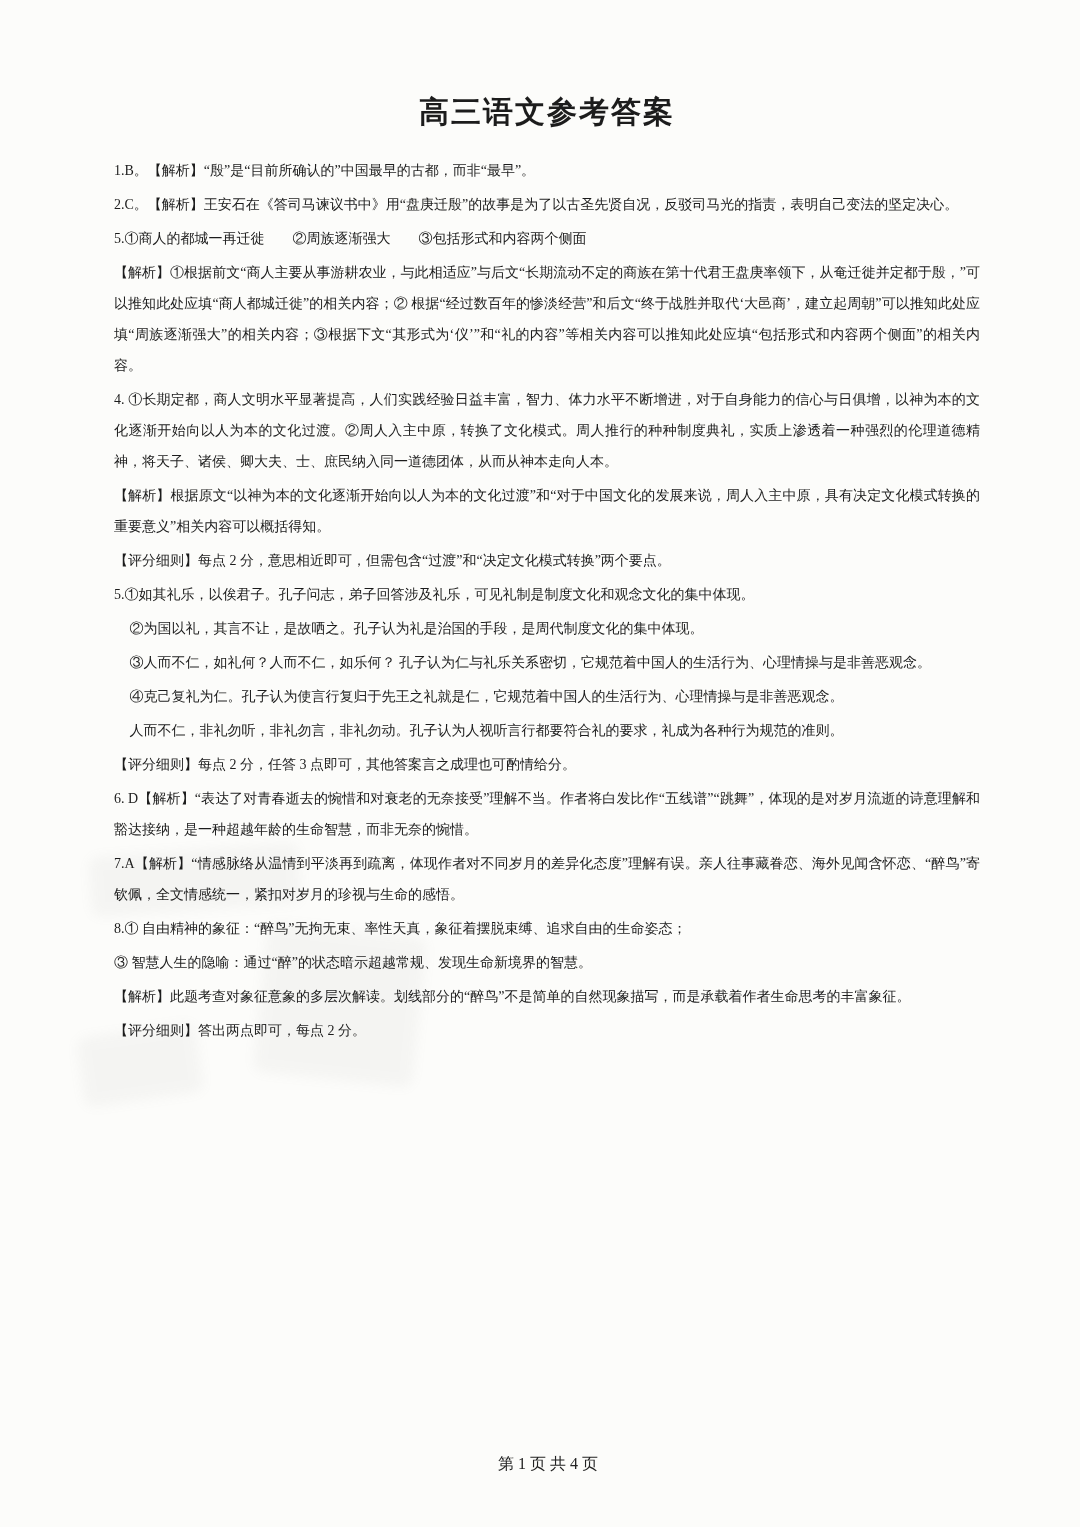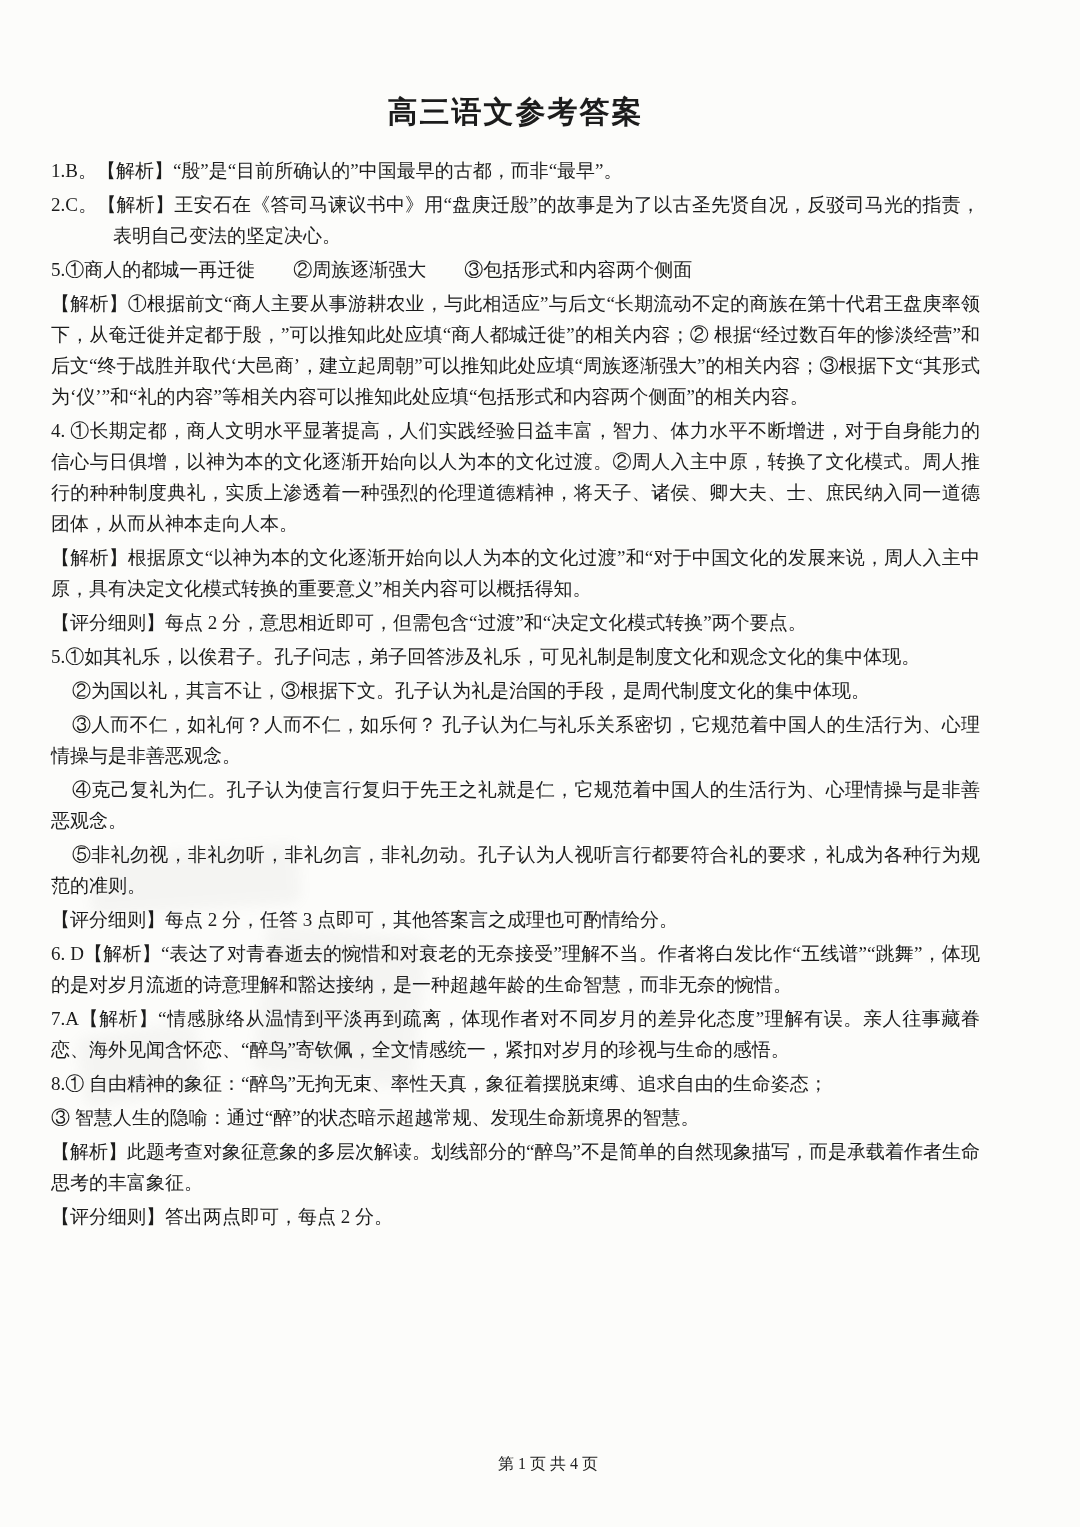--- a/index.html
+++ b/index.html
@@ -7,36 +7,36 @@
     padding: 0;
     background: #e9e9e7;
   }
   .page {
     position: relative;
     width: 1080px;
     height: 1527px;
     margin: 0 auto;
     background: #fcfcfa;
     box-sizing: border-box;
-    padding: 92px 100px 0 51px;
+    padding: 92px 100px 0 114px;
     font-family: "Liberation Serif", "DejaVu Serif", serif;
     color: #1c1c1c;
     overflow: hidden;
   }
   .title {
     margin: 0 0 22px 0;
     text-align: center;
     font-size: 30px;
     font-weight: bold;
     letter-spacing: 2px;
   }
   .body-text { position: relative; z-index: 2; }
   .para {
     margin: 0 0 3px 0;
-    font-size: 19px;
+    font-size: 14px;
     line-height: 31px;
     text-align: justify;
     word-break: break-all;
   }
   .para.hang {
     padding-left: 62px;
     text-indent: -62px;
   }
   .para.indent1 {
     text-indent: 1.1em;
@@ -76,24 +76,24 @@
 
   <div class="body-text">
       <p class="para plain">1.B。【解析】“殷”是“目前所确认的”中国最早的古都，而非“最早”。</p>
       <p class="para hang">2.C。【解析】王安石在《答司马谏议书中》用“盘庚迁殷”的故事是为了以古圣先贤自况，反驳司马光的指责，表明自己变法的坚定决心。</p>
       <p class="para plain">5.①商人的都城一再迁徙　　②周族逐渐强大　　③包括形式和内容两个侧面</p>
       <p class="para plain">【解析】①根据前文“商人主要从事游耕农业，与此相适应”与后文“长期流动不定的商族在第十代君王盘庚率领下，从奄迁徙并定都于殷，”可以推知此处应填“商人都城迁徙”的相关内容；② 根据“经过数百年的惨淡经营”和后文“终于战胜并取代‘大邑商’，建立起周朝”可以推知此处应填“周族逐渐强大”的相关内容；③根据下文“其形式为‘仪’”和“礼的内容”等相关内容可以推知此处应填“包括形式和内容两个侧面”的相关内容。</p>
       <p class="para plain">4. ①长期定都，商人文明水平显著提高，人们实践经验日益丰富，智力、体力水平不断增进，对于自身能力的信心与日俱增，以神为本的文化逐渐开始向以人为本的文化过渡。②周人入主中原，转换了文化模式。周人推行的种种制度典礼，实质上渗透着一种强烈的伦理道德精神，将天子、诸侯、卿大夫、士、庶民纳入同一道德团体，从而从神本走向人本。</p>
       <p class="para plain">【解析】根据原文“以神为本的文化逐渐开始向以人为本的文化过渡”和“对于中国文化的发展来说，周人入主中原，具有决定文化模式转换的重要意义”相关内容可以概括得知。</p>
       <p class="para plain">【评分细则】每点 2 分，意思相近即可，但需包含“过渡”和“决定文化模式转换”两个要点。</p>
       <p class="para plain">5.①如其礼乐，以俟君子。孔子问志，弟子回答涉及礼乐，可见礼制是制度文化和观念文化的集中体现。</p>
-      <p class="para indent1">②为国以礼，其言不让，③根据下文。孔子认为礼是治国的手段，是周代制度文化的集中体现。</p>
+      <p class="para indent1">②为国以礼，其言不让，是故哂之。孔子认为礼是治国的手段，是周代制度文化的集中体现。</p>
       <p class="para indent1">③人而不仁，如礼何？人而不仁，如乐何？ 孔子认为仁与礼乐关系密切，它规范着中国人的生活行为、心理情操与是非善恶观念。</p>
       <p class="para indent1">④克己复礼为仁。孔子认为使言行复归于先王之礼就是仁，它规范着中国人的生活行为、心理情操与是非善恶观念。</p>
-      <p class="para indent1">⑤非礼勿视，非礼勿听，非礼勿言，非礼勿动。孔子认为人视听言行都要符合礼的要求，礼成为各种行为规范的准则。</p>
+      <p class="para indent1">人而不仁，非礼勿听，非礼勿言，非礼勿动。孔子认为人视听言行都要符合礼的要求，礼成为各种行为规范的准则。</p>
       <p class="para plain">【评分细则】每点 2 分，任答 3 点即可，其他答案言之成理也可酌情给分。</p>
       <p class="para plain">6. D【解析】“表达了对青春逝去的惋惜和对衰老的无奈接受”理解不当。作者将白发比作“五线谱”“跳舞”，体现的是对岁月流逝的诗意理解和豁达接纳，是一种超越年龄的生命智慧，而非无奈的惋惜。</p>
       <p class="para plain">7.A【解析】“情感脉络从温情到平淡再到疏离，体现作者对不同岁月的差异化态度”理解有误。亲人往事藏眷恋、海外见闻含怀恋、“醉鸟”寄钦佩，全文情感统一，紧扣对岁月的珍视与生命的感悟。</p>
       <p class="para plain">8.① 自由精神的象征：“醉鸟”无拘无束、率性天真，象征着摆脱束缚、追求自由的生命姿态；</p>
       <p class="para plain">③ 智慧人生的隐喻：通过“醉”的状态暗示超越常规、发现生命新境界的智慧。</p>
       <p class="para plain">【解析】此题考查对象征意象的多层次解读。划线部分的“醉鸟”不是简单的自然现象描写，而是承载着作者生命思考的丰富象征。</p>
       <p class="para plain">【评分细则】答出两点即可，每点 2 分。</p>
     </div>
 
   <div class="footer">第 1 页 共 4 页</div>

